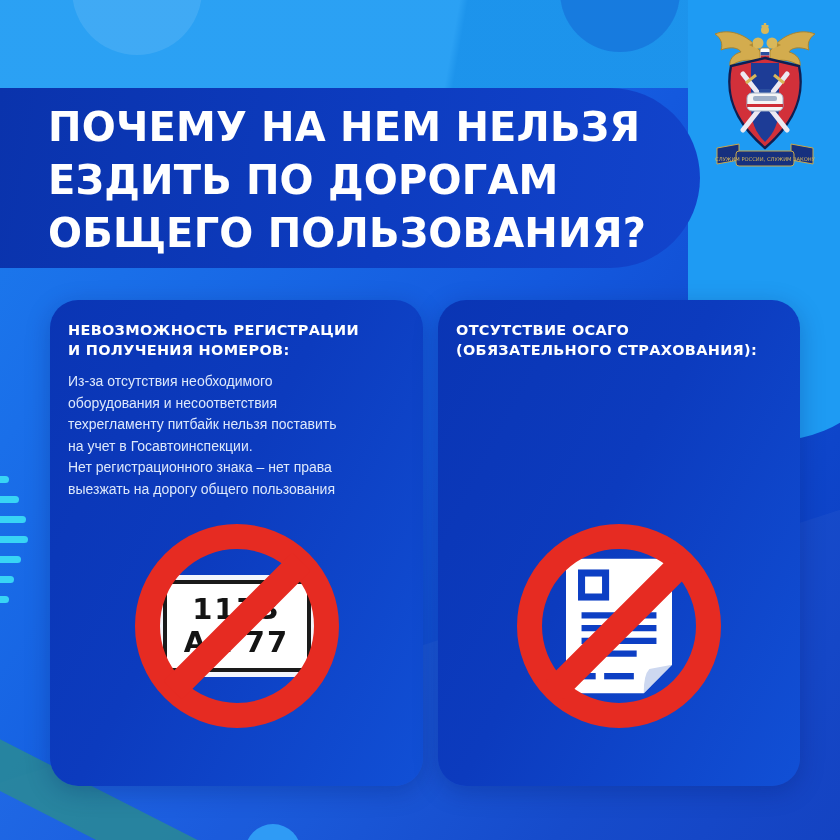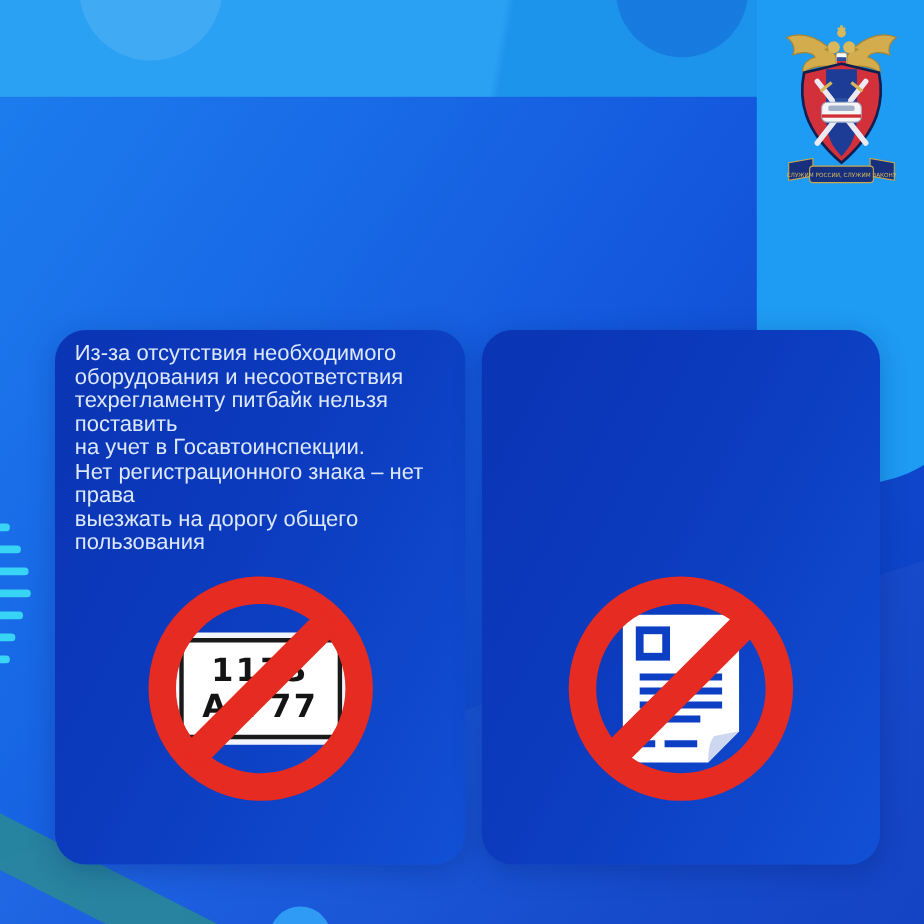--- a/index.html
+++ b/index.html
@@ -38,21 +38,21 @@
   
   .card{position:absolute;top:300px;height:486px;border-radius:28px;
     background:linear-gradient(118deg,#0a35b4 0%,#0c3bbe 45%,#1150d6 100%);
     box-shadow:0 6px 24px rgba(4,20,90,0.25);}
   .card-left{left:50px;width:373px;}
   .card-right{left:438px;width:362px;}
   .card-title{margin:0;padding:20px 18px 0 18px;color:#ffffff;
     font-family:"DejaVu Sans", sans-serif;font-weight:700;
     font-size:14.5px;line-height:20px;letter-spacing:.3px;white-space:pre-line;}
   .card-body{margin:11px 18px 0 18px;color:#dde8fb;
-    font-size:20px;line-height:21.5px;white-space:pre-line;}
+    font-size:14px;line-height:21.5px;white-space:pre-line;}
   
   .icon-wrap{position:absolute;bottom:58px;left:50%;transform:translateX(-50%);
     width:204px;height:204px;}
   .icon-center{position:absolute;left:50%;top:50%;transform:translate(-50%,-50%);}
   .no-ring{position:absolute;inset:0;border:25px solid #e62b22;border-radius:50%;z-index:3;}
   .no-slash{position:absolute;left:50%;top:50%;width:182px;height:26px;background:#e62b22;
     transform:translate(-50%,-50%) rotate(-45deg);z-index:3;border-radius:2px;}
   .plate{width:140px;height:84px;background:#ffffff;border:4px solid #1a1a1a;border-radius:10px;
     box-shadow:0 0 0 5px rgba(255,255,255,0.95);z-index:1;
     display:flex;flex-direction:column;align-items:center;justify-content:center;}
@@ -78,20 +78,25 @@
   <div class="speed-lines">
     <div class="dash" style="width:9px"></div>
     <div class="dash" style="width:19px"></div>
     <div class="dash" style="width:26px"></div>
     <div class="dash" style="width:28px"></div>
     <div class="dash" style="width:21px"></div>
     <div class="dash" style="width:14px"></div>
     <div class="dash" style="width:9px"></div>
   </div>
 
+  <div class="header-panel">
+    <h1>ПОЧЕМУ НА НЕМ НЕЛЬЗЯ
+ЕЗДИТЬ ПО ДОРОГАМ
+ОБЩЕГО ПОЛЬЗОВАНИЯ?</h1>
+  </div>
 
   <svg class="emblem" viewBox="0 0 120 152">
 
     <circle cx="60" cy="10" r="4" fill="#d8b85a"></circle>
     <rect x="58.8" y="3" width="2.4" height="6" fill="#d8b85a"></rect>
     <rect x="56.5" y="5" width="7" height="2.2" fill="#d8b85a"></rect>
 
     <path d="M58,36 C46,14 24,8 10,14 C16,18 18,24 16,30 C26,26 34,28 36,32 C28,34 24,40 25,46 C34,40 46,38 55,43 Z" fill="#d3ac4e" stroke="#a8842f" stroke-width="1"></path>
     <path d="M62,36 C74,14 96,8 110,14 C104,18 102,24 104,30 C94,26 86,28 84,32 C92,34 96,40 95,46 C86,40 74,38 65,43 Z" fill="#d3ac4e" stroke="#a8842f" stroke-width="1"></path>
 
@@ -118,37 +123,41 @@
     <rect x="48" y="76" width="24" height="5" rx="2" fill="#9fb0c8"></rect>
     <rect x="42" y="84" width="36" height="3" fill="#cf2e36"></rect>
 
     <path d="M12,128 L34,124 L34,140 L12,144 Z" fill="#16307e" stroke="#c9a84c" stroke-width="1"></path>
     <path d="M108,128 L86,124 L86,140 L108,144 Z" fill="#16307e" stroke="#c9a84c" stroke-width="1"></path>
     <rect x="31" y="131" width="58" height="15" rx="3" fill="#16307e" stroke="#c9a84c" stroke-width="1"></rect>
     <text x="60" y="141" text-anchor="middle" font-size="5.2" fill="#d8b85a">СЛУЖИМ РОССИИ, СЛУЖИМ ЗАКОНУ</text>
   </svg>
 
   <div class="card card-left">
+    <h2 class="card-title">НЕВОЗМОЖНОСТЬ РЕГИСТРАЦИИ
+И ПОЛУЧЕНИЯ НОМЕРОВ:</h2>
     <p class="card-body">Из-за отсутствия необходимого
 оборудования и несоответствия
 техрегламенту питбайк нельзя поставить
 на учет в Госавтоинспекции.
 Нет регистрационного знака – нет права
 выезжать на дорогу общего пользования</p>
     <div class="icon-wrap">
       <div class="icon-center plate">
         <div>1173</div>
         <div>АА 77</div>
       </div>
       <div class="no-ring"></div>
       <div class="no-slash"></div>
     </div>
   </div>
 
   <div class="card card-right">
+    <h2 class="card-title">ОТСУТСТВИЕ ОСАГО
+(ОБЯЗАТЕЛЬНОГО СТРАХОВАНИЯ):</h2>
     <div class="icon-wrap">
       <svg class="icon-center doc-svg" width="106" height="138" viewBox="0 0 150 190">
         <path d="M12,0 H138 Q150,0 150,12 V150 L110,190 H12 Q0,190 0,178 V12 Q0,0 12,0 Z" fill="#ffffff"></path>
         <path d="M110,190 L150,150 L118,156 Q110,164 110,190 Z" fill="#cdd8f0"></path>
         <rect x="22" y="20" width="34" height="34" fill="none" stroke="#0d3fc4" stroke-width="10"></rect>
         <line x1="22" y1="80" x2="128" y2="80" stroke="#0d3fc4" stroke-width="9"></line>
         <line x1="22" y1="98" x2="128" y2="98" stroke="#0d3fc4" stroke-width="9"></line>
         <line x1="22" y1="116" x2="128" y2="116" stroke="#0d3fc4" stroke-width="9"></line>
         <line x1="22" y1="134" x2="100" y2="134" stroke="#0d3fc4" stroke-width="9"></line>
         <line x1="22" y1="166" x2="42" y2="166" stroke="#0d3fc4" stroke-width="9"></line>

